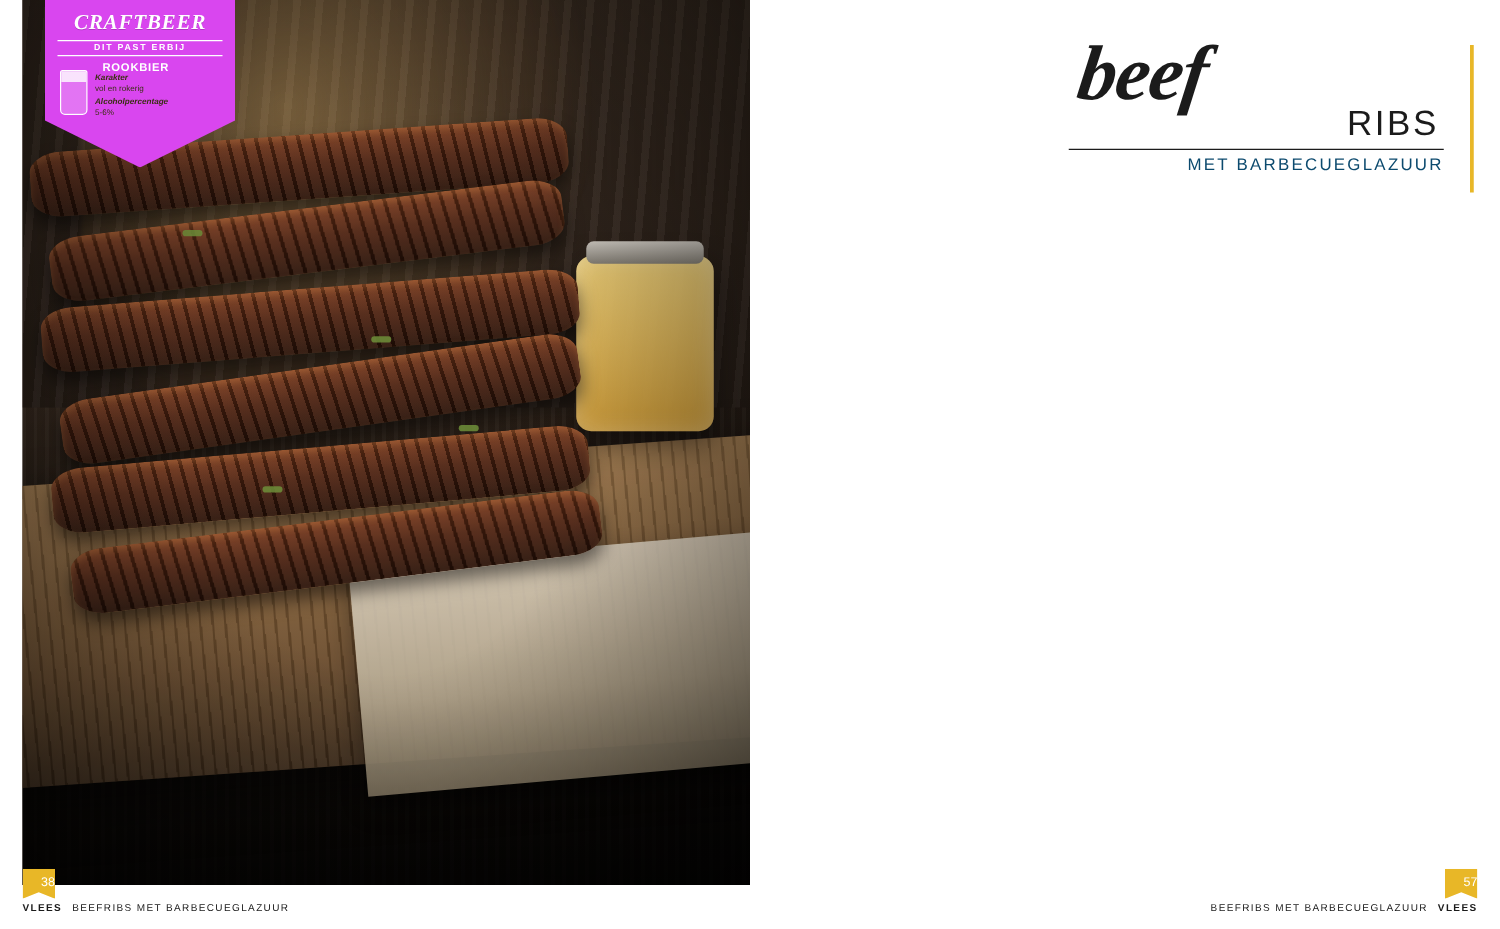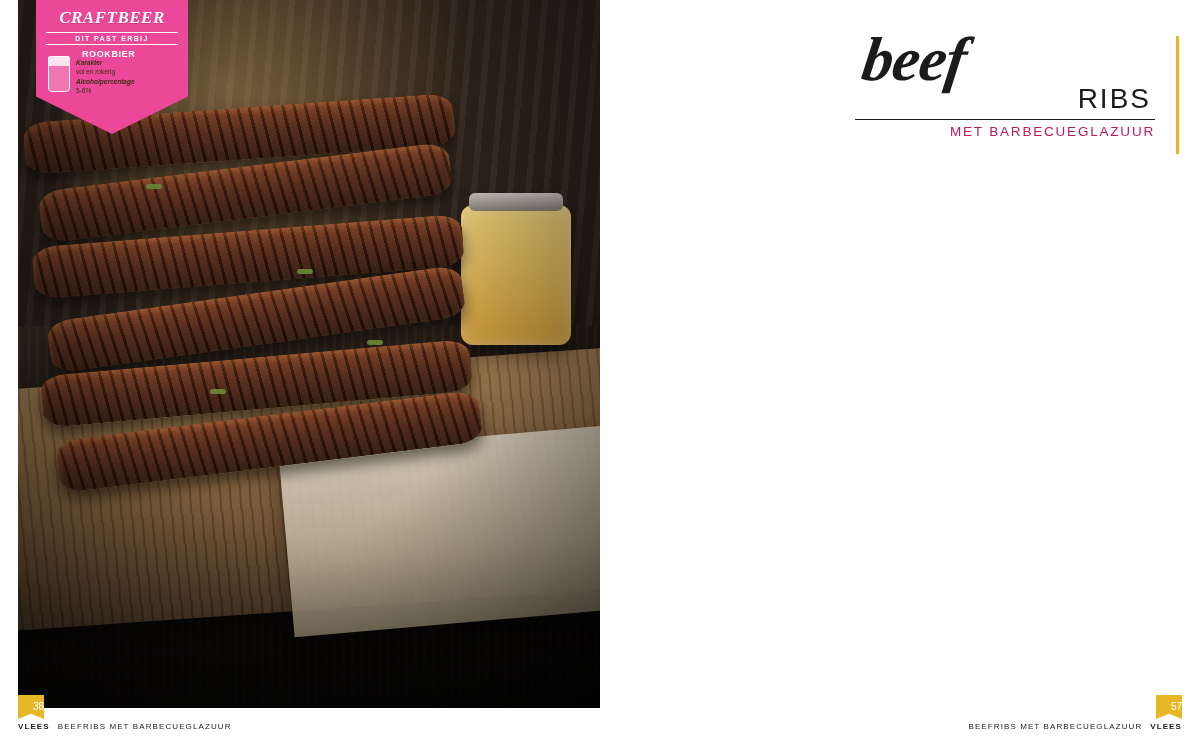--- a/index.html
+++ b/index.html
@@ -139,21 +139,21 @@
     background: radial-gradient(ellipse at 50% 45%, rgba(0,0,0,0) 40%, rgba(0,0,0,.55) 100%);
   }
 
   
   .beer-badge {
     position: absolute;
     left: 36px;
     top: 0;
     width: 152px;
     height: 134px;
-    background: #ec4899;
+    background: #d946ef;
     clip-path: polygon(0 0, 100% 0, 100% 72%, 50% 100%, 0 72%);
     color: #2c2410;
     z-index: 5;
     padding: 6px 10px 0 10px;
     box-sizing: border-box;
   }
   .beer-badge .craft {
     font-family: "Liberation Serif", serif;
     font-style: italic;
     font-weight: bold;
@@ -240,21 +240,21 @@
     color: #1b1b1b;
     margin-top: -6px;
     padding-right: 4px;
   }
   .title-sub {
     border-top: 1px solid #1b1b1b;
     margin-top: 4px;
     padding-top: 4px;
     font-size: 13.5px;
     letter-spacing: 1.8px;
-    color: #be185d;
+    color: #0c4a6e;
   }
   .title-rule-right {
     position: absolute;
     right: -24px;
     top: 6px;
     width: 3px;
     height: 118px;
     background: #e8b727;
   }
 

